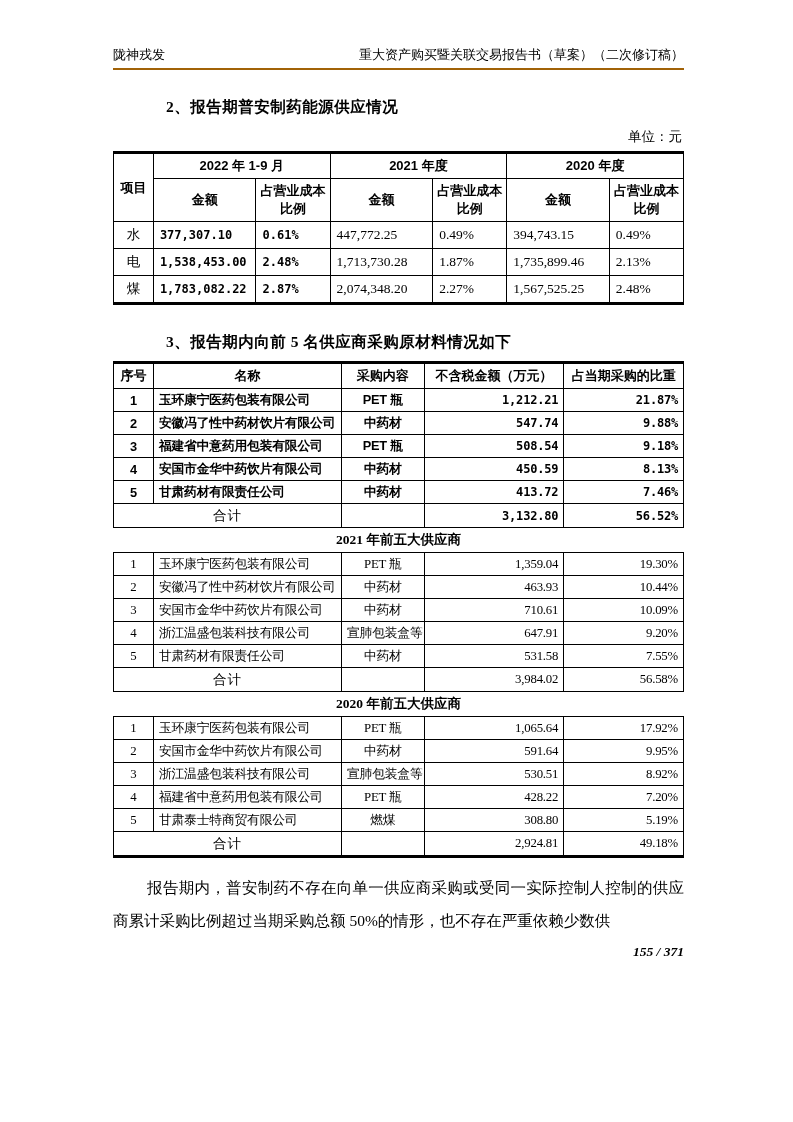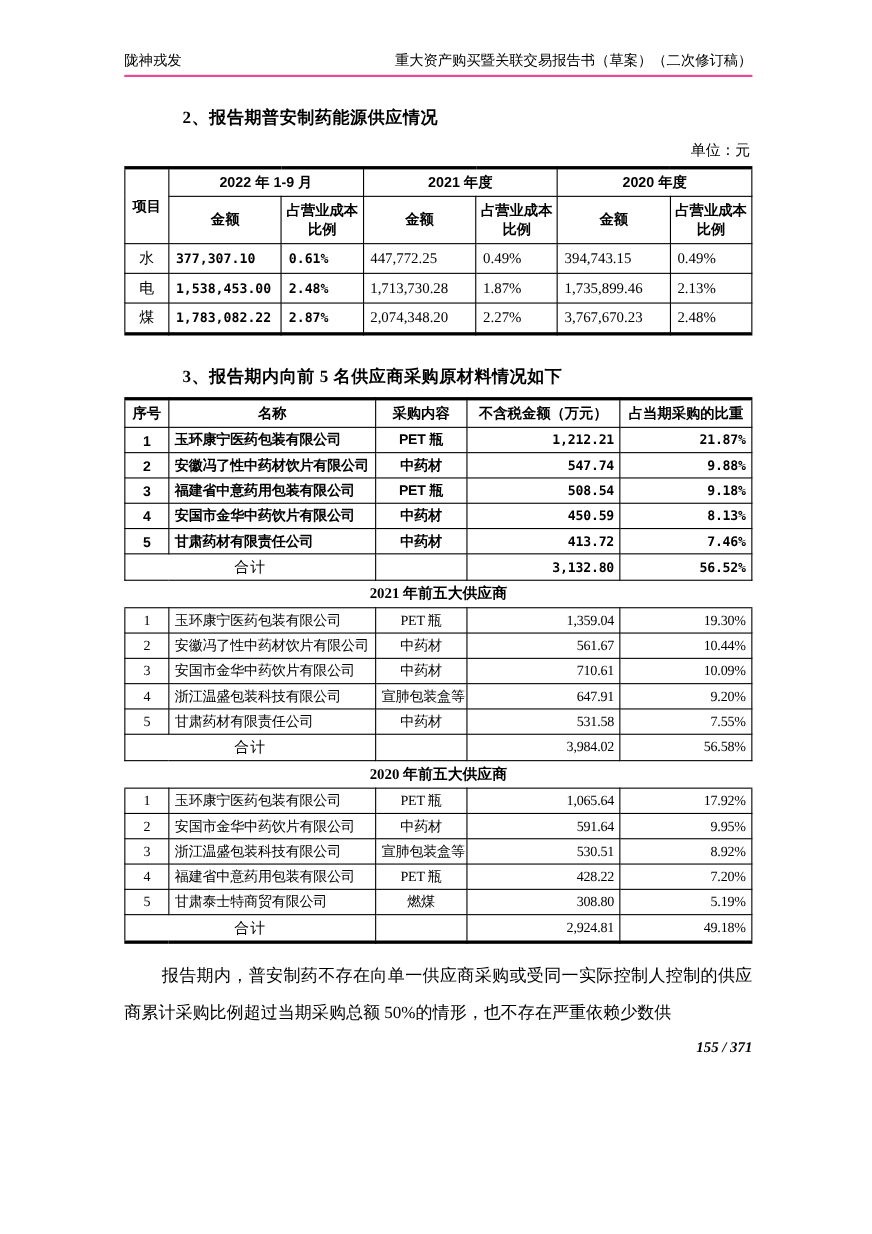--- a/index.html
+++ b/index.html
@@ -9,21 +9,21 @@
     box-sizing:border-box;
     margin:0 auto;
     background:#ffffff;
     color:#000;
     padding:46px 109px 0 113px;
     font-family:"Liberation Serif","DejaVu Serif",serif;
     overflow:hidden;
   }
   
   .hdr { display:flex; justify-content:space-between; align-items:flex-end;
-         font-size:13px; padding-bottom:4px; border-bottom:2px solid #ec4899; }
+         font-size:13px; padding-bottom:4px; border-bottom:2px solid #a16207; }
   .hdr span { white-space:nowrap; }
 
   
   .h-num { font-size:15.5px; font-weight:bold; margin:27px 0 8px 53px; letter-spacing:0.5px; }
 
   
   .body-text { font-size:15.5px; line-height:33px; text-align:justify;
                text-indent:2.2em; margin:10px 0 4px 0; }
 
   .unit { text-align:right; font-size:13.5px; margin:10px 2px 5px 0; }
@@ -120,21 +120,21 @@
           <td class="num">1.87%</td>
           <td class="num">1,735,899.46</td>
           <td class="num">2.13%</td>
         </tr>
         <tr>
           <td class="item">煤</td>
           <td class="num hl">1,783,082.22</td>
           <td class="num hl">2.87%</td>
           <td class="num">2,074,348.20</td>
           <td class="num">2.27%</td>
-          <td class="num">3,767,670.23</td>
+          <td class="num">1,567,525.25</td>
           <td class="num">2.48%</td>
         </tr>
       </tbody>
   </table>
 
   <div class="h-num">3、报告期内向前 5 名供应商采购原材料情况如下</div>
 
   <table class="doc-table suppliers">
     <colgroup>
       <col style="width:7%">
@@ -201,21 +201,21 @@
           <td class="seq">1</td>
           <td class="name">玉环康宁医药包装有限公司</td>
           <td class="content">PET 瓶</td>
           <td class="num">1,359.04</td>
           <td class="num ratio">19.30%</td>
         </tr>
         <tr>
           <td class="seq">2</td>
           <td class="name">安徽冯了性中药材饮片有限公司</td>
           <td class="content">中药材</td>
-          <td class="num">561.67</td>
+          <td class="num">463.93</td>
           <td class="num ratio">10.44%</td>
         </tr>
         <tr>
           <td class="seq">3</td>
           <td class="name">安国市金华中药饮片有限公司</td>
           <td class="content">中药材</td>
           <td class="num">710.61</td>
           <td class="num ratio">10.09%</td>
         </tr>
         <tr>

